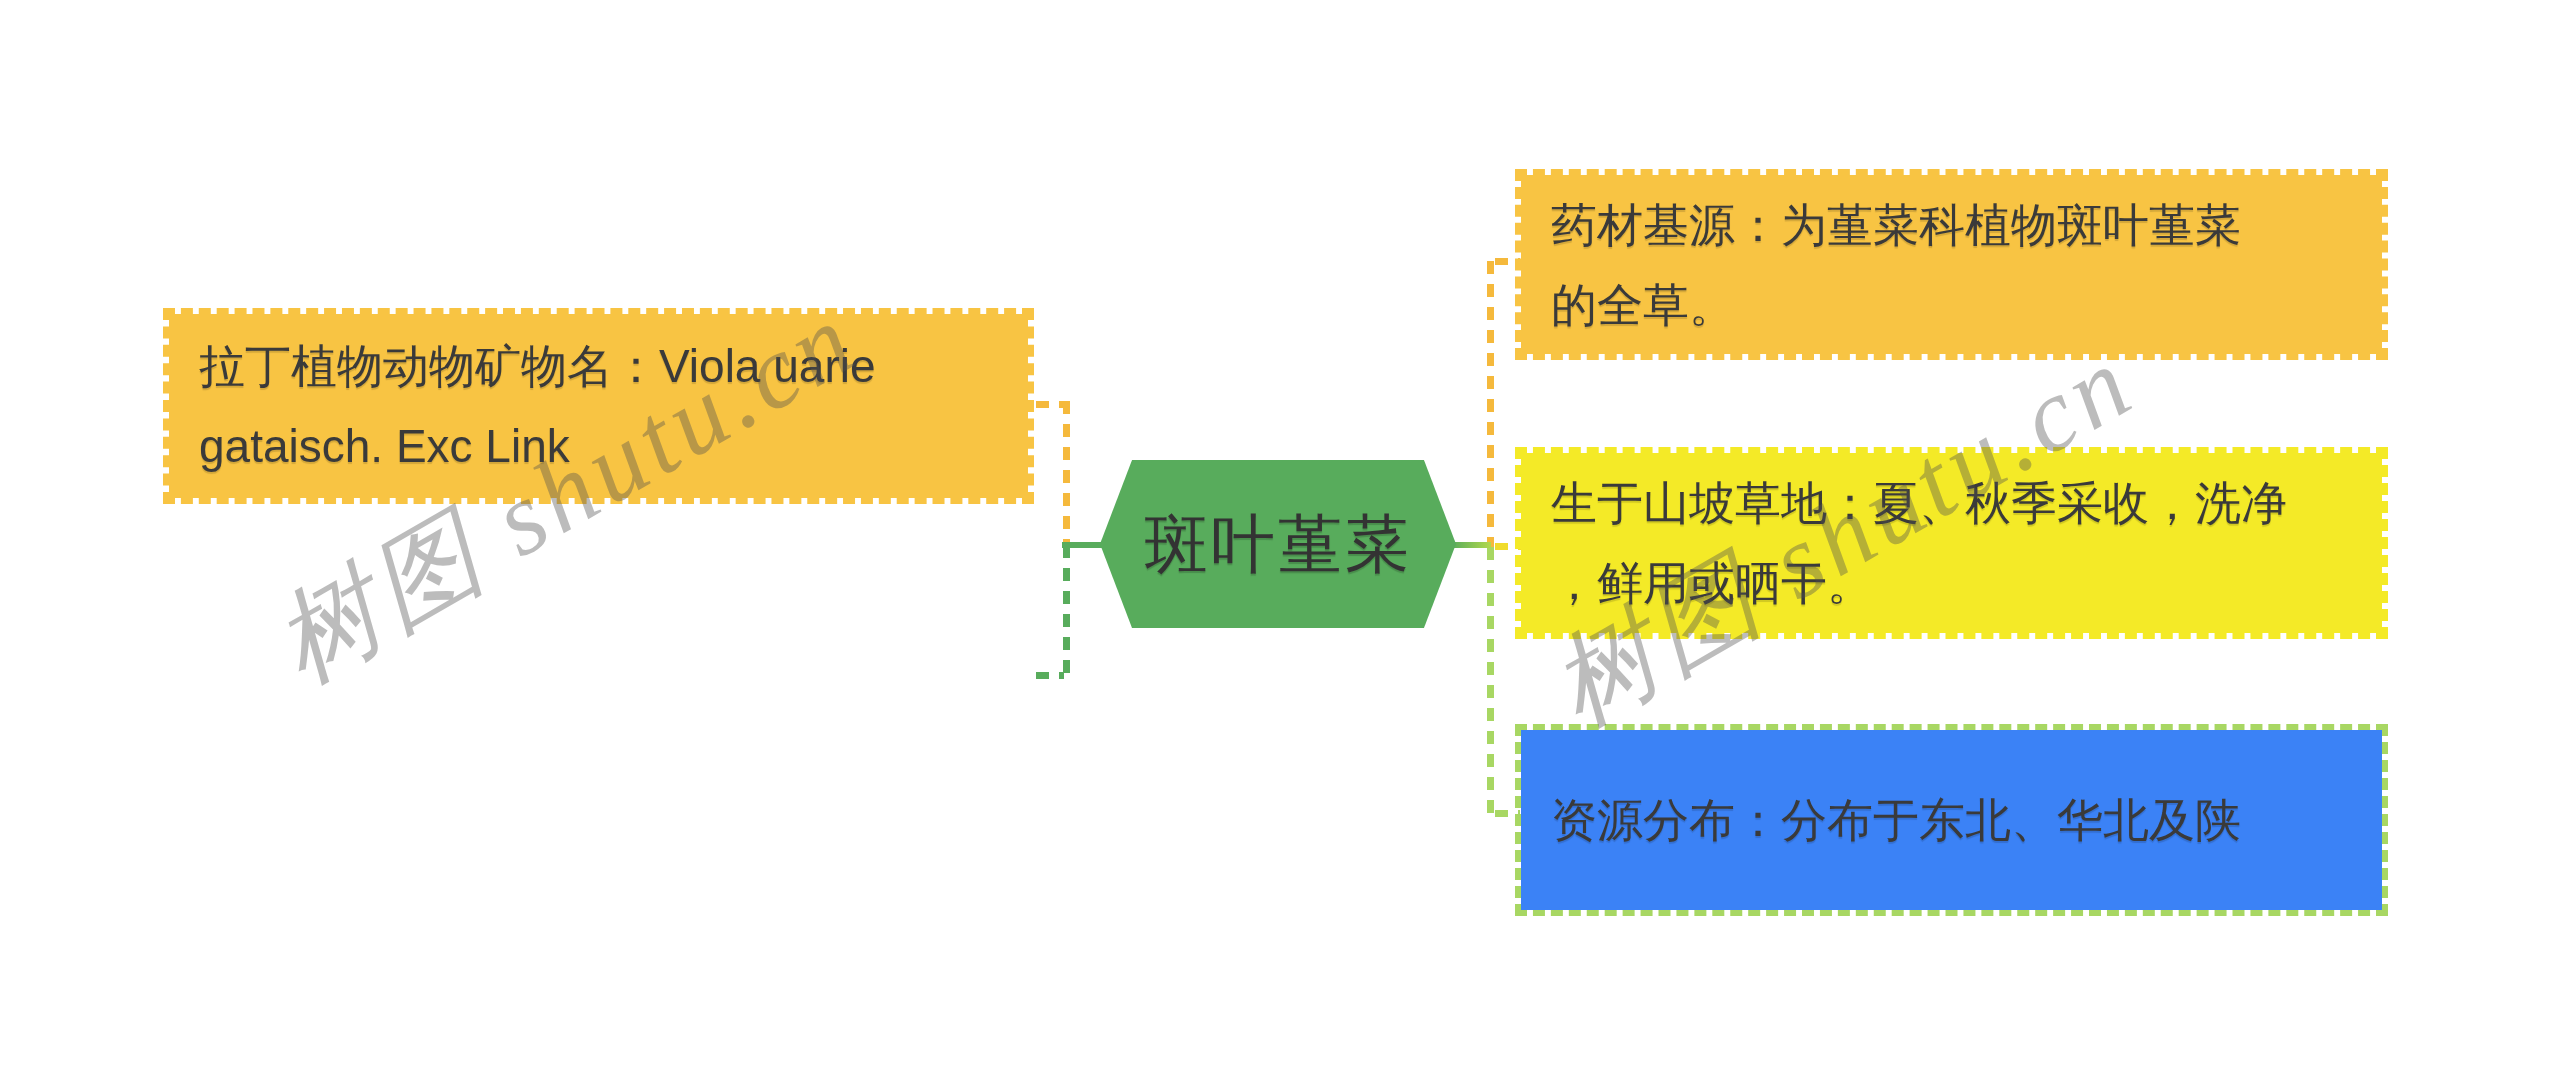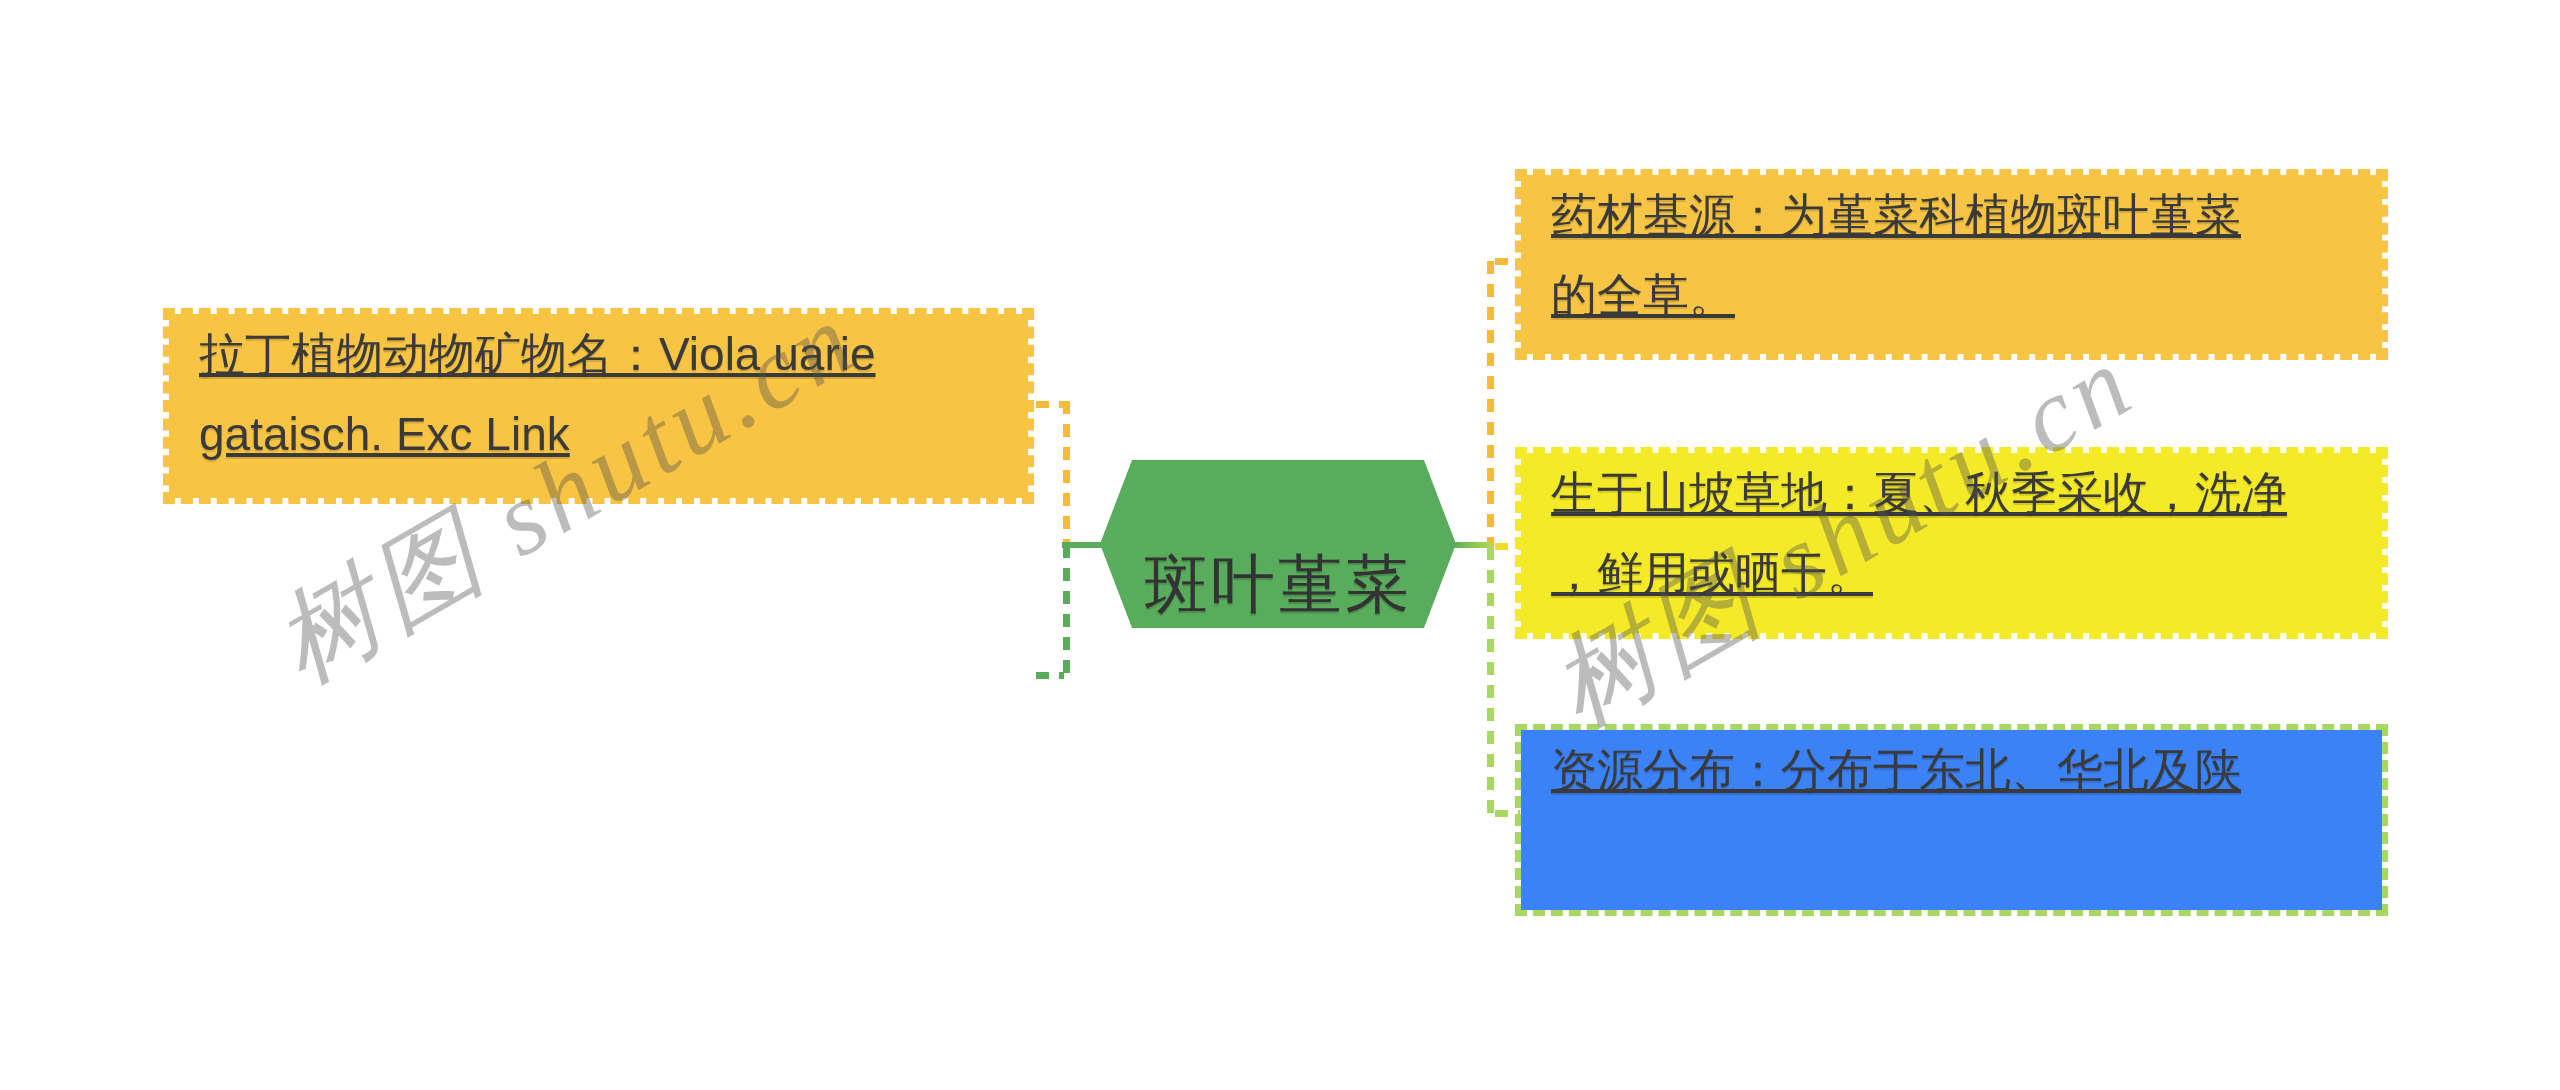--- a/index.html
+++ b/index.html
@@ -5,48 +5,47 @@
   html,body{margin:0;padding:0;background:#ffffff;}
   .canvas{
     position:relative;width:2560px;height:1090px;background:#ffffff;
     overflow:hidden;
     font-family:"Liberation Sans", sans-serif;
   }
   
   .node-box{
     position:absolute;
     box-sizing:border-box;
-    display:flex;
+    display:flex;align-items:center;
     padding:0 30px;
     border:6px dashed transparent;
     background-clip:padding-box;
     color:#3a3a3a;
     font-size:46px;line-height:80px;
     text-shadow:0 2px 1px rgba(0,0,0,0.15);
     cursor:default;
-    text-decoration:underline;
   }
   .node-box .line{display:block;white-space:nowrap;}
   .c-orange{background-color:#f8c443;border-color:#f8c443;}
   .c-green{background-color:#58ac5c;border-color:#58ac5c;}
   .c-yellow{background-color:#f4ea27;border-color:#f4ea27;}
   .c-lgreen{background-color:#3b82f6;border-color:#a8d763;}
 
   .box-left-1{left:163px;top:308px;width:871px;height:196px;}
   .box-left-2{left:163px;top:584px;width:871px;height:197px;}
   .box-right-1{left:1515px;top:169px;width:873px;height:191px;}
   .box-right-2{left:1515px;top:447px;width:873px;height:192px;}
   .box-right-3{left:1515px;top:724px;width:873px;height:192px;}
 
   
   .hexagon{
     position:absolute;left:1100px;top:460px;width:356px;height:168px;
     background:#58ac5c;
     clip-path:polygon(0% 50%, 9% 0%, 91% 0%, 100% 50%, 91% 100%, 9% 100%);
-    display:flex;align-items:flex-end;justify-content:center;
+    display:flex;align-items:center;justify-content:center;
     color:#333333;font-size:64px;letter-spacing:3px;
     text-shadow:0 2px 1px rgba(0,0,0,0.18);
   }
 
   
   .conn{position:absolute;}
   .vdash-orange{width:7px;background:repeating-linear-gradient(to bottom,#f5b93c 0 13px,transparent 13px 23px);}
   .vdash-green {width:7px;background:repeating-linear-gradient(to bottom,#58ac5c 0 13px,transparent 13px 23px);}
   .vdash-lgreen{width:7px;background:repeating-linear-gradient(to bottom,#a8d763 0 13px,transparent 13px 23px);}
   .hdash-orange{height:7px;background:repeating-linear-gradient(to right,#f5b93c 0 13px,transparent 13px 23px);}

